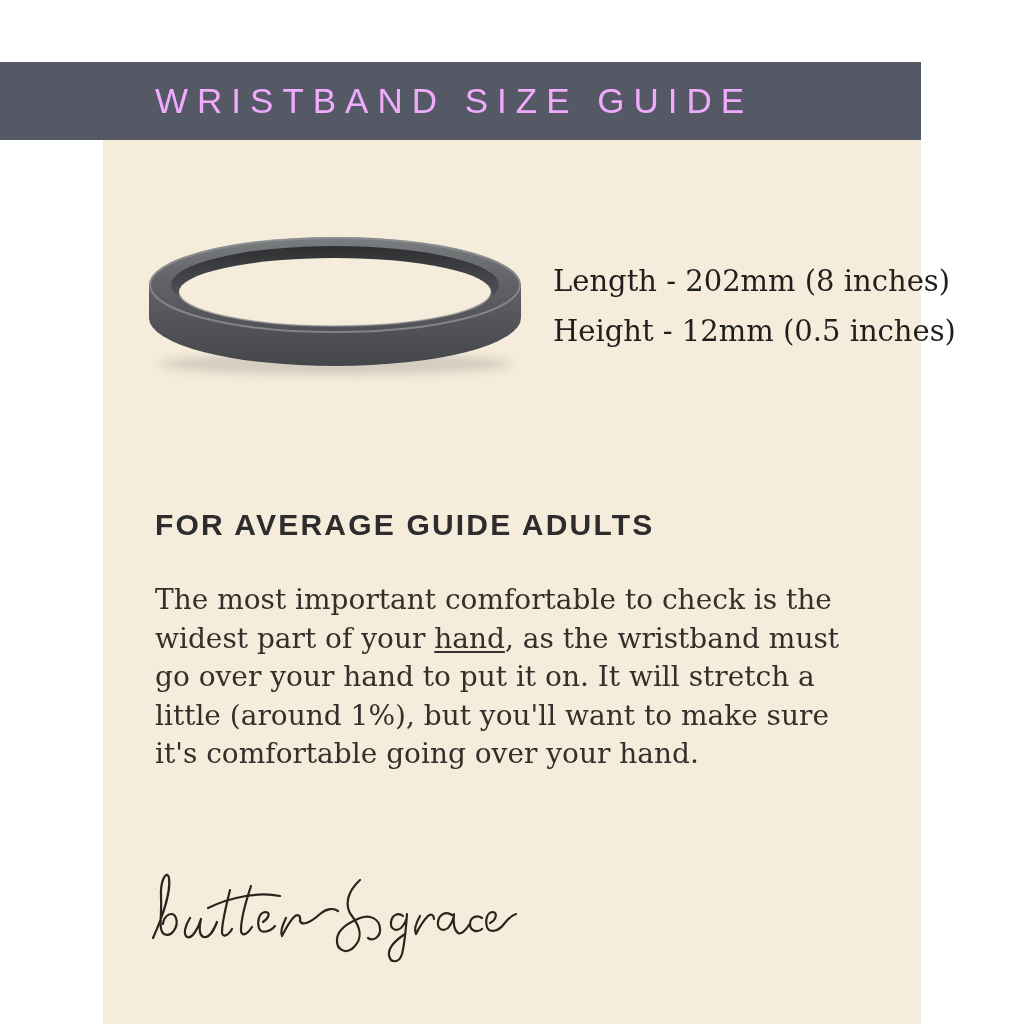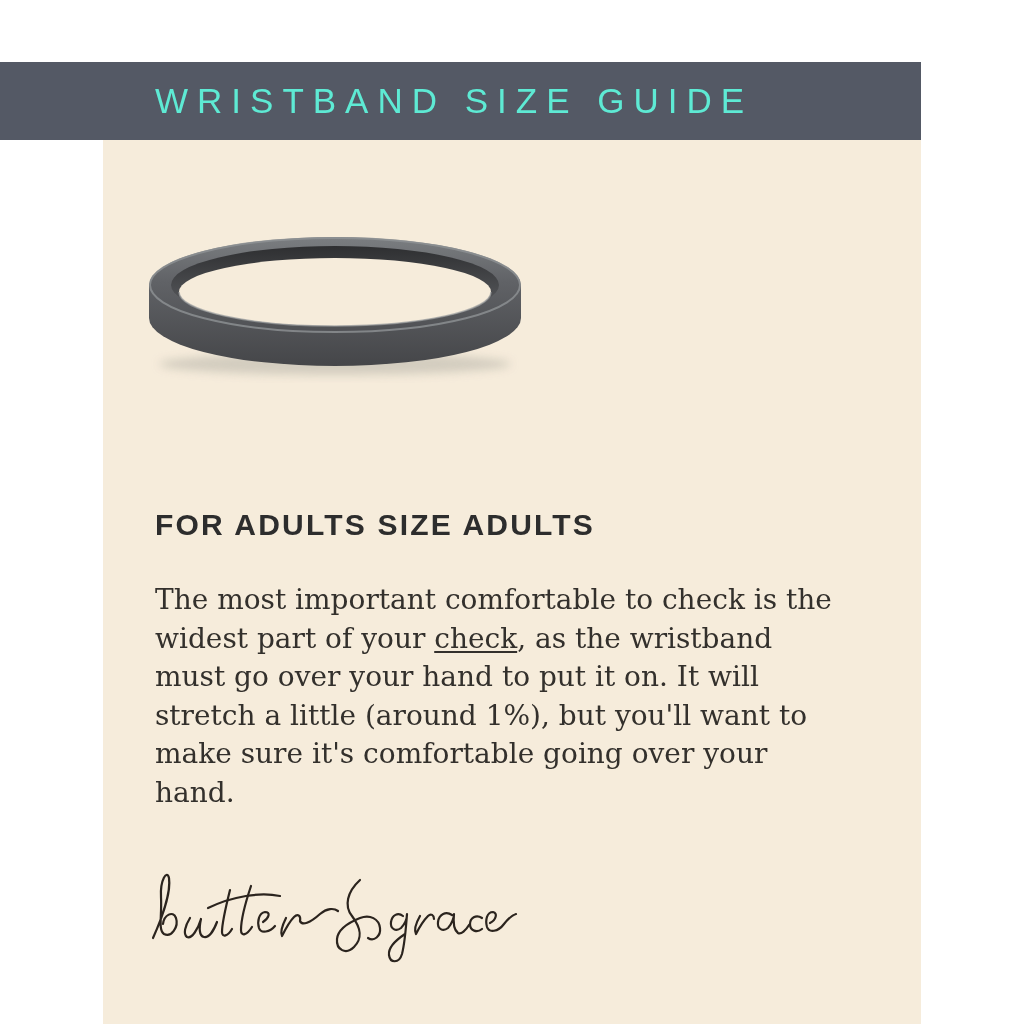--- a/index.html
+++ b/index.html
@@ -8,21 +8,21 @@
     background:#ffffff; overflow:hidden;
     font-family:"Liberation Sans", sans-serif;
   }
   .header-bar {
     position:absolute; left:0; top:62px; width:921px; height:78px;
     background:#545965;
   }
   .header-title {
     margin:0; padding-left:155px;
     font-size:35px; font-weight:400; letter-spacing:9px;
-    line-height:78px; color:#5eead4; white-space:nowrap;
+    line-height:78px; color:#f0abfc; white-space:nowrap;
   }
   .panel {
     position:absolute; left:103px; top:140px; width:818px; height:884px;
     background:#f6ecdb;
   }
   .band-svg { position:absolute; left:42px; top:88px; }
   .measurements {
     position:absolute; left:450px; top:116px;
     font-family:"DejaVu Serif", serif;
     font-size:29px; line-height:50px; color:#201f1e; white-space:nowrap;
@@ -78,24 +78,28 @@
 
       <ellipse cx="190" cy="57" rx="185" ry="47" fill="none" stroke="#8f9295" stroke-width="2" opacity="0.8"></ellipse>
 
       <ellipse cx="190" cy="57" rx="164" ry="39" fill="url(#innerGrad)"></ellipse>
 
       <ellipse cx="190" cy="64" rx="156" ry="34" fill="#f6ecdb"></ellipse>
 
       <path d="M34,64 A156,34 0 0 0 346,64" fill="none" stroke="#9b9ea0" stroke-width="1.5" opacity="0.7"></path>
     </svg>
 
+    <div class="measurements">
+      <p>Length - 202mm (8 inches)</p>
+      <p>Height - 12mm (0.5 inches)</p>
+    </div>
 
-    <h2 class="section-heading">FOR ADULTS SIZE ADULTS</h2>
+    <h2 class="section-heading">FOR AVERAGE GUIDE ADULTS</h2>
 
-    <p class="body-text"><span>The most important comfortable to check is the widest part of your </span><u>check</u><span>, as the wristband must go over your hand to put it on. It will stretch a little (around 1%), but you'll want to make sure it's comfortable going over your hand.</span></p>
+    <p class="body-text"><span>The most important comfortable to check is the widest part of your </span><u>hand</u><span>, as the wristband must go over your hand to put it on. It will stretch a little (around 1%), but you'll want to make sure it's comfortable going over your hand.</span></p>
 
     <svg class="signature-svg" width="375" height="115" viewBox="0 0 375 115" role="img">
       <title>butler &amp; grace</title>
       <g>
 
         <path class="sig-stroke" d="M5,72 C14,52 23,26 21,12 C19,3 12,14 13,31 C14,50 10,64 16,68 C23,72 31,61 28,52 C25,44 16,49 15,58"></path>
 
         <path class="sig-stroke" d="M42,52 C37,60 35,68 39,71 C44,73 50,63 53,53 C51,62 51,70 56,71 C61,72 66,64 69,56"></path>
 
         <path class="sig-stroke" d="M82,24 C78,40 74,58 74,66 C74,72 80,70 84,63"></path>

